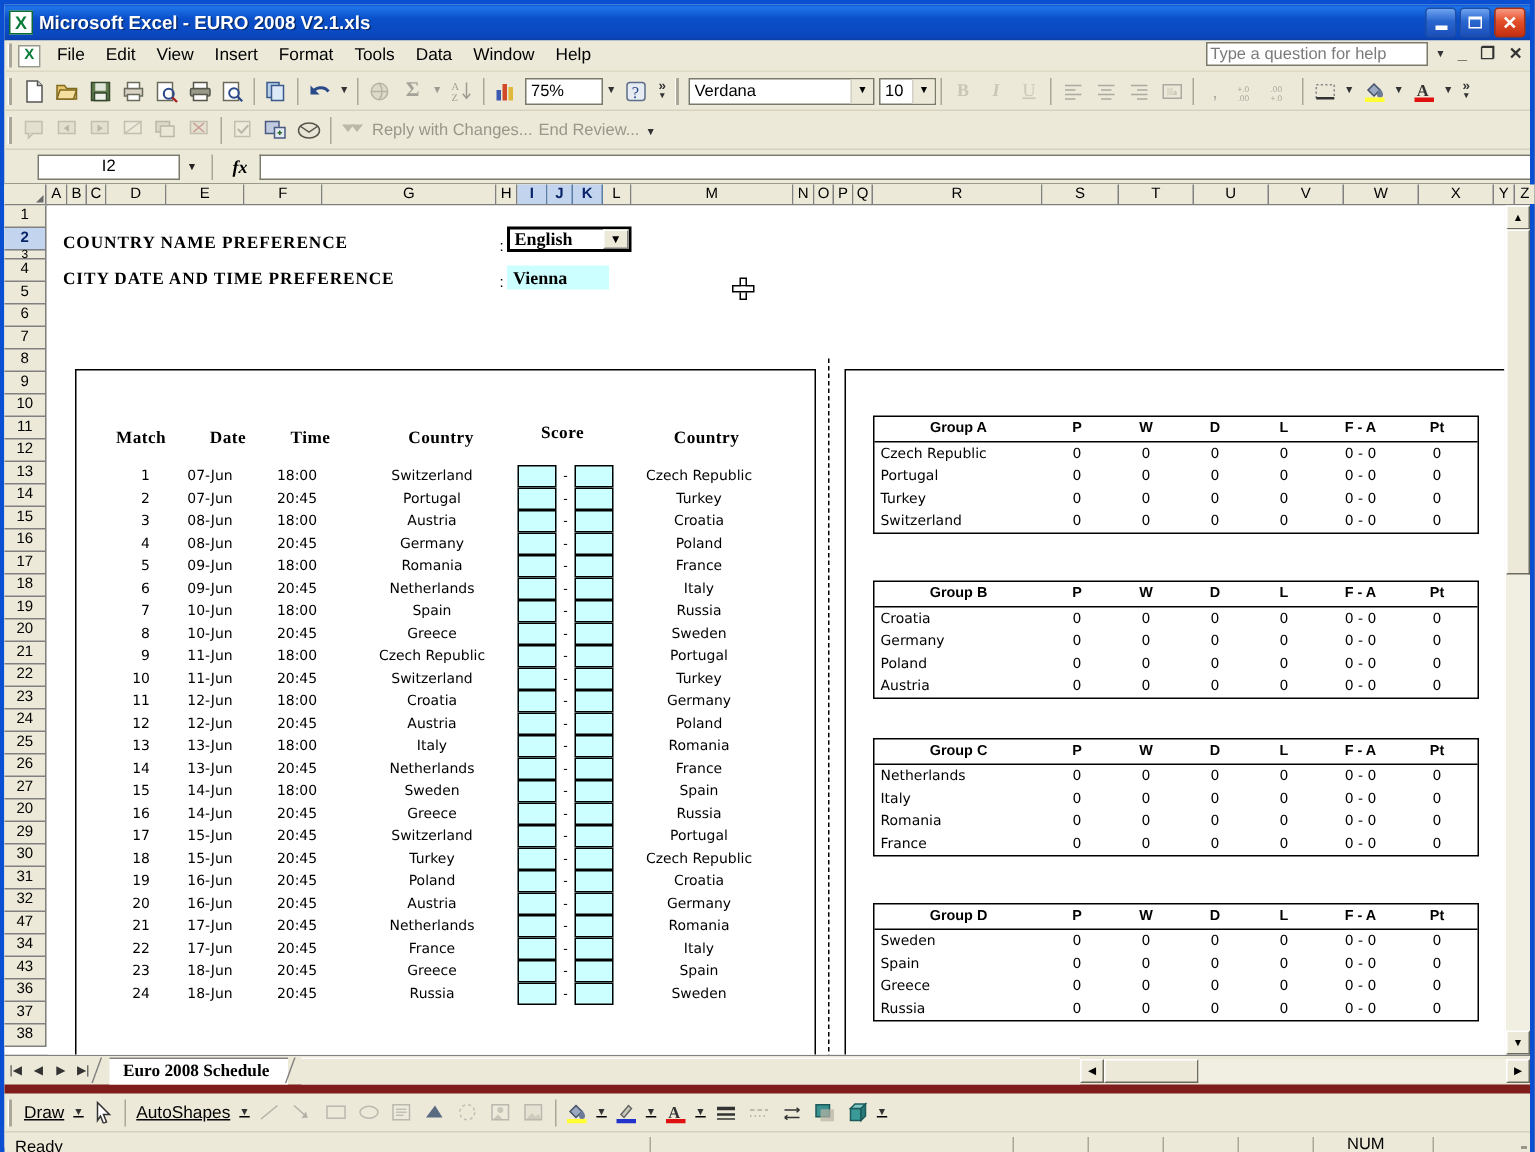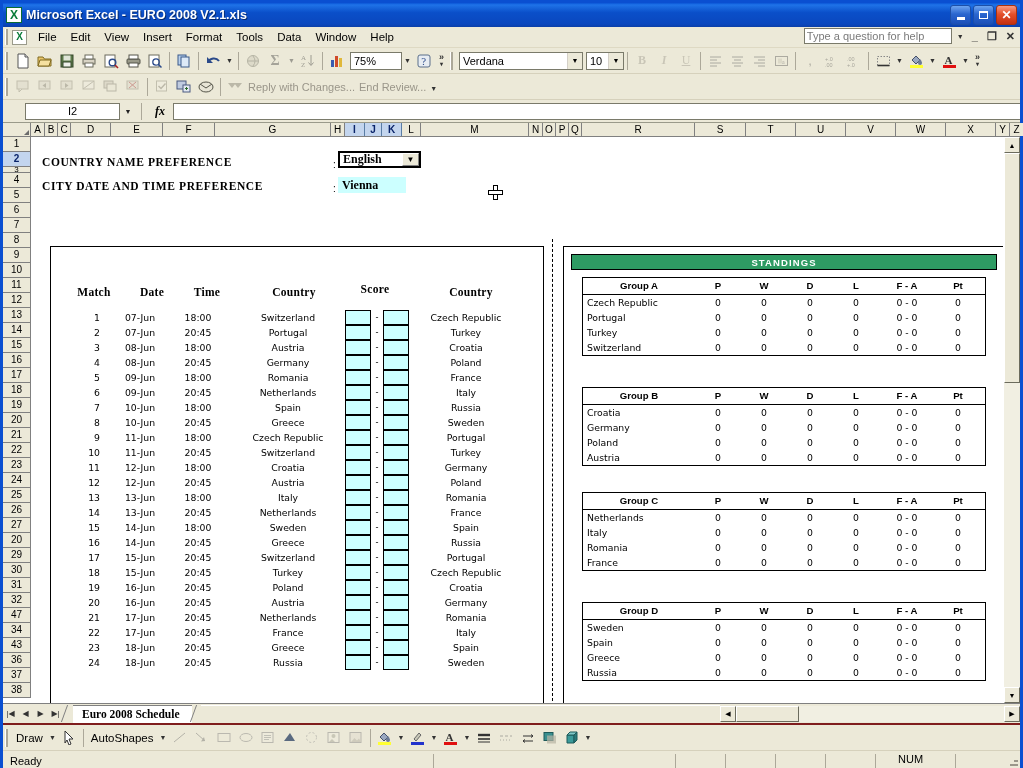--- a/index.html
+++ b/index.html
@@ -220,21 +220,21 @@
   .tabslash:after{content:"";position:absolute;left:1px;top:0;width:1px;height:17px;background:#808080;
      transform:skewX(-20deg);}
   #tabspacer{flex:1;height:17px;background:#ECE9D8;border-top:1px solid #fff;}
   #hscroll{width:300px;height:16px;display:flex;align-items:center;background:#F1EFE2;}
   #hsthumb{width:63px;height:16px;background:#ECE9D8;border:1px solid #fff;
      border-right-color:#6b6b5d;border-bottom-color:#6b6b5d;box-sizing:border-box;}
   #hstrack{flex:1;height:16px;background:#F1EFE2;}
 
   
   #drawbar{height:25px;background:#ECE9D8;display:flex;align-items:center;
-    border-top:2px solid #7f1d1d;}
+    border-top:6px solid #7f1d1d;text-decoration:underline;}
   .dlbl{font-size:11.5px;padding:0 4px;white-space:nowrap;}
 
   
   #status{height:20px;background:#ECE9D8;display:flex;align-items:center;
     border-top:1px solid #D6D1BC;position:relative;}
   #status .sready{font-size:11px;padding-left:7px;}
   .stsec{position:absolute;top:3px;height:14px;border-left:1px solid #ACA899;}
   #numlbl{position:absolute;left:895px;top:2px;font-size:11px;}
   #resizegrip{position:absolute;right:2px;bottom:1px;width:14px;height:14px;}
   #resizegrip i{position:absolute;right:0;background:#9a968a;height:2px;}
@@ -646,23 +646,20 @@
           <div class="cin"></div>
       </div>
 
 
 
       <div class="boxframe" style="left:18px;top:109px;width:494px;height:460px;"></div>
 
       <div class="vdot" style="left:520px;top:102px;height:467px;"></div>
 
       <div class="boxframe" style="left:531px;top:109px;width:442px;height:460px;"></div>
-      <div class="secthead" style="left:539px;top:117px;width:426px;height:16px;">
-        <span>STANDINGS</span>
-      </div>
 
       <div class="schhead" style="left:35px;top:149px;width:54px;">Match</div>
       <div class="schhead" style="left:93px;top:149px;width:54px;">Date</div>
       <div class="schhead" style="left:148px;top:149px;width:54px;">Time</div>
       <div class="schhead" style="left:204px;top:149px;width:116px;">Country</div>
       <div class="schhead" style="left:313px;top:146px;width:60px;">Score</div>
       <div class="schhead" style="left:375px;top:149px;width:128px;">Country</div>
 
       <div id="matches">
           <div class="srow" style="left: 0px; top: 173px; width: 510px;">

